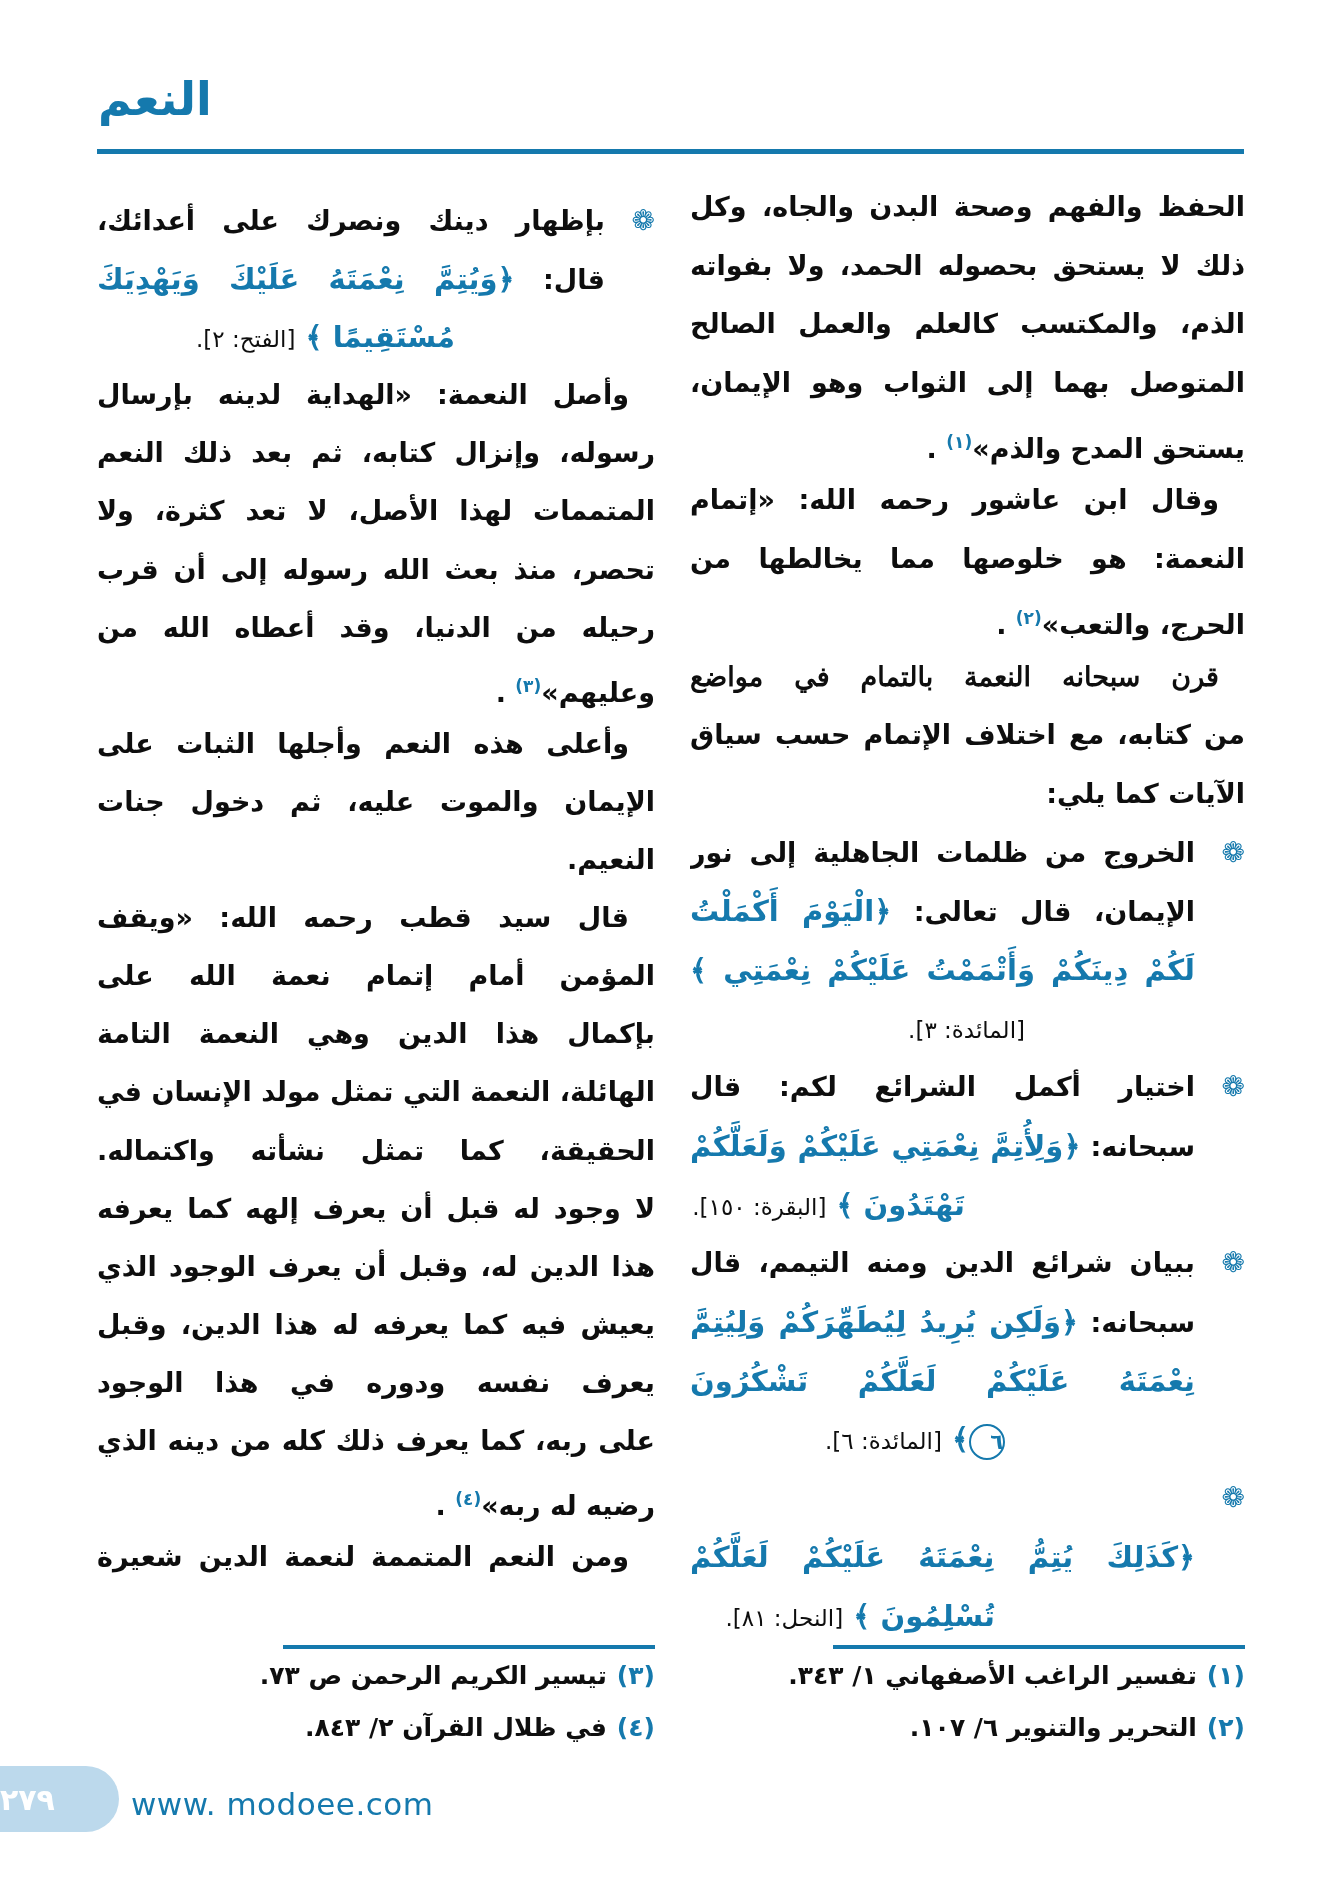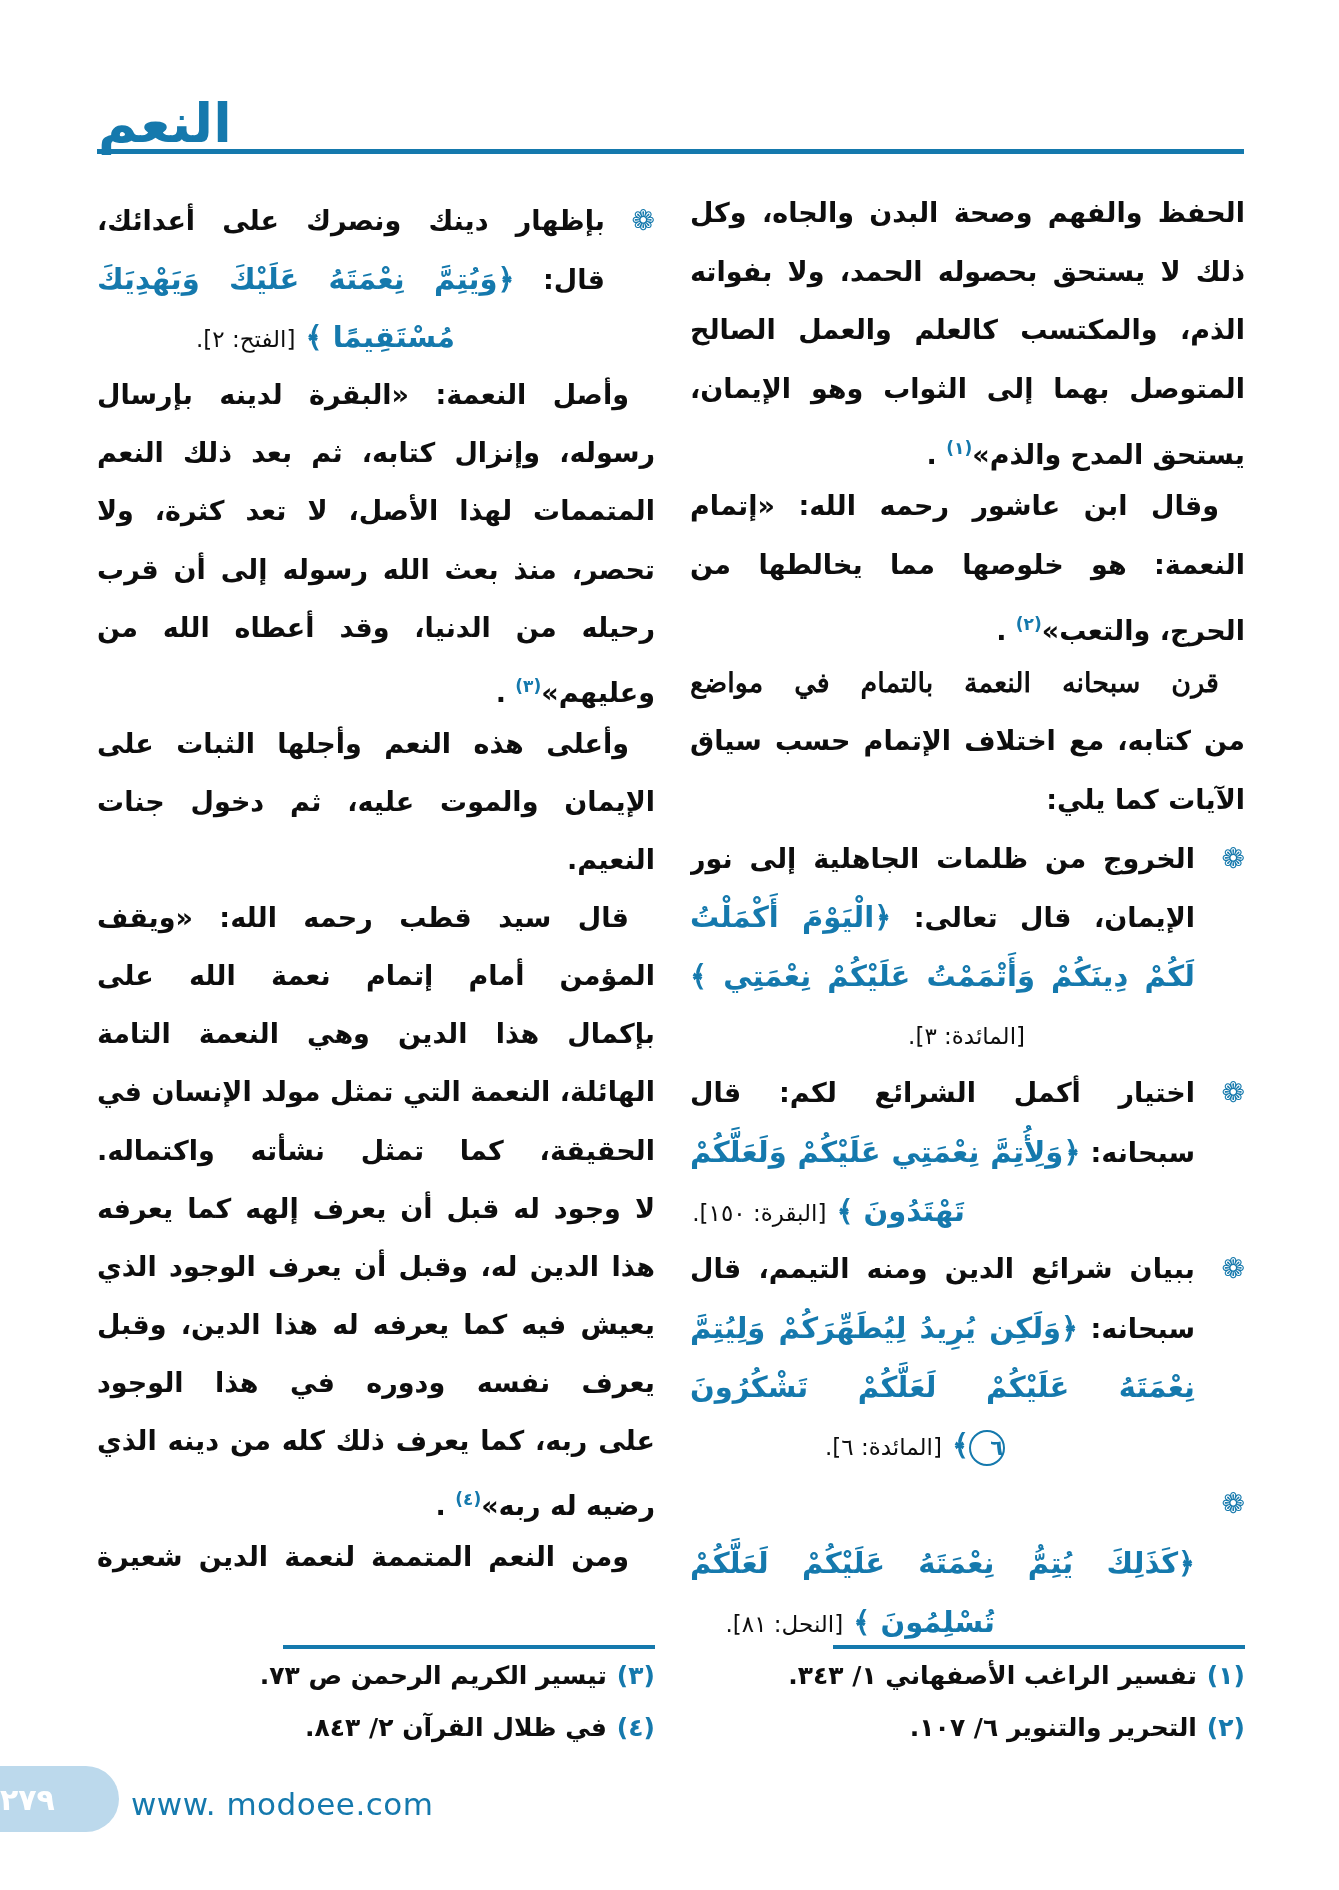--- a/index.html
+++ b/index.html
@@ -5,27 +5,27 @@
   :root{
     --accent:#1579AD;
     --pill:#BCD9EC;
     --ink:#0E0E0E;
   }
   *{margin:0;padding:0;box-sizing:border-box;}
   body{background:#e8e8e8;font-family:"DejaVu Sans",sans-serif;}
   .page{position:relative;width:1339px;height:1890px;background:#ffffff;overflow:hidden;margin:0 auto;}
 
   
-  .running-head{position:absolute;left:98px;top:92px;color:var(--accent);
-    font-size:54px;font-weight:bold;direction:rtl;}
+  .running-head{position:absolute;left:98px;top:72px;color:var(--accent);
+    font-size:46px;font-weight:bold;direction:rtl;}
   .head-rule{position:absolute;left:97px;top:149px;width:1147px;height:5px;background:var(--accent);}
 
   
   .col{position:absolute;direction:rtl;color:var(--ink);font-weight:bold;}
-  .col-right{right:94px;top:184px;width:555px;}
+  .col-right{right:94px;top:178px;width:555px;}
   .col-left{left:97px;top:192px;width:558px;}
   .line{position:relative;overflow:hidden;text-align:justify;font-size:27px;}
   .col-right .line{height:58.7px;line-height:58.7px;}
   .col-left .line{height:58.1px;line-height:58.1px;}
   .line.j{text-align-last:justify;}
   .line.end{text-align:right;text-align-last:right;}
   .bullet{position:absolute;right:0;top:0;color:var(--accent);font-size:28px;font-weight:normal;}
   .seg-q{color:var(--accent);font-size:29px;}
   .seg-m{color:var(--accent);font-size:17px;vertical-align:super;font-weight:bold;}
   .seg-r{color:var(--ink);font-size:23px;font-weight:normal;}
@@ -83,21 +83,21 @@
       <div class="line j" style="padding-right: 50px;"><span class="seg-q">نِعْمَتَهُ عَلَيْكُمْ لَعَلَّكُمْ تَشْكُرُونَ</span></div>
       <div class="line end" style="padding-right: 240px;"><span class="seg-a">٦</span><span class="seg-q">﴾ </span><span class="seg-r">[المائدة: ٦].</span></div>
       <div class="line j" style="padding-right: 50px;"><span class="bullet">❁</span></div>
       <div class="line j" style="padding-right: 50px;"><span class="seg-q">﴿كَذَلِكَ يُتِمُّ نِعْمَتَهُ عَلَيْكُمْ لَعَلَّكُمْ</span></div>
       <div class="line end" style="padding-right: 250px;"><span class="seg-q">تُسْلِمُونَ ﴾ </span><span class="seg-r">[النحل: ٨١].</span></div>
     </div>
   <div class="col col-left">
       <div class="line j" style="padding-right: 50px;"><span class="bullet">❁</span><span class="seg-n">بإظهار دينك ونصرك على أعدائك،</span></div>
       <div class="line j" style="padding-right: 50px;"><span class="seg-n">قال: </span><span class="seg-q">﴿وَيُتِمَّ نِعْمَتَهُ عَلَيْكَ وَيَهْدِيَكَ صِرَاطًا</span></div>
       <div class="line end" style="padding-right: 200px;"><span class="seg-q">مُسْتَقِيمًا ﴾ </span><span class="seg-r">[الفتح: ٢].</span></div>
-      <div class="line j" style="padding-right: 26px;"><span class="seg-n">وأصل النعمة: «البقرة لدينه بإرسال</span></div>
+      <div class="line j" style="padding-right: 26px;"><span class="seg-n">وأصل النعمة: «الهداية لدينه بإرسال</span></div>
       <div class="line j"><span class="seg-n">رسوله، وإنزال كتابه، ثم بعد ذلك النعم</span></div>
       <div class="line j"><span class="seg-n">المتممات لهذا الأصل، لا تعد كثرة، ولا</span></div>
       <div class="line j"><span class="seg-n">تحصر، منذ بعث الله رسوله إلى أن قرب</span></div>
       <div class="line j"><span class="seg-n">رحيله من الدنيا، وقد أعطاه الله من الأحوال</span></div>
       <div class="line end"><span class="seg-n">وعليهم»</span><span class="seg-m">(٣)</span><span class="seg-n"> .</span></div>
       <div class="line j" style="padding-right: 26px;"><span class="seg-n">وأعلى هذه النعم وأجلها الثبات على</span></div>
       <div class="line j"><span class="seg-n">الإيمان والموت عليه، ثم دخول جنات</span></div>
       <div class="line end"><span class="seg-n">النعيم.</span></div>
       <div class="line j" style="padding-right: 26px;"><span class="seg-n">قال سيد قطب رحمه الله: «ويقف</span></div>
       <div class="line j"><span class="seg-n">المؤمن أمام إتمام نعمة الله على المؤمنين،</span></div>

